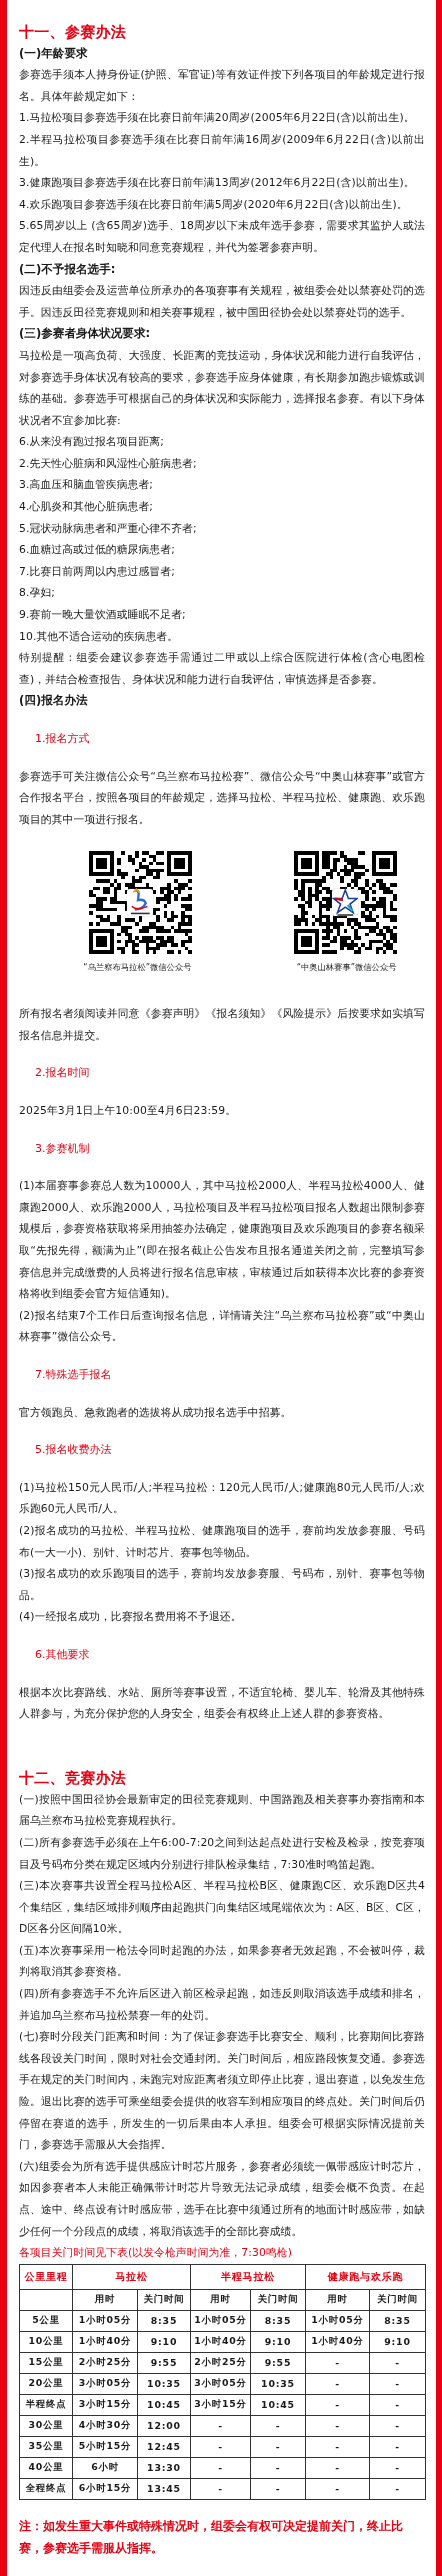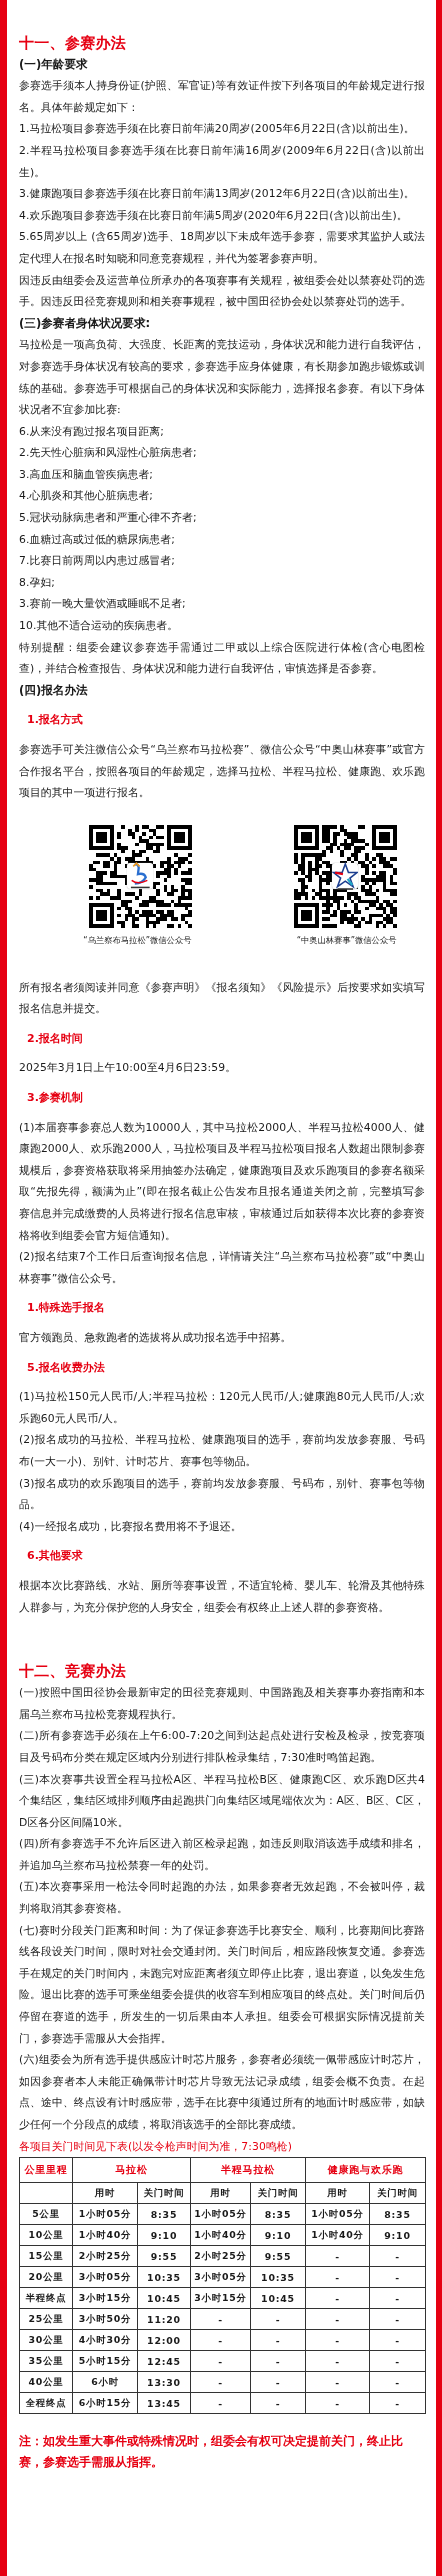--- a/index.html
+++ b/index.html
@@ -11,31 +11,31 @@
     overflow: hidden;
     font-family: "DejaVu Sans", "Liberation Sans", sans-serif;
     color: #1a1a1a;
   }
   .frame-left, .frame-right {
     position: absolute; top: 0; bottom: 0; width: 6.6px; background: #e60012;
   }
   .frame-left { left: 0; }
   .frame-right { right: 0; }
   .content {
-    position: absolute; left: 19px; top: 15px; width: 406px;
+    position: absolute; left: 19px; top: 4px; width: 406px;
   }
   .sec-title {
     color: #e60012; font-weight: bold; font-size: 15px; line-height: 22px;
     margin: 0; letter-spacing: 0.3px;
   }
   .sub-title {
     font-weight: bold; font-size: 11.6px; line-height: 21.6px; margin: 0; color: #1a1a1a;
   }
   .red-sub {
-    color: #e60012; font-size: 11px; line-height: 21.6px; margin: 8px; font-weight: bold;
+    color: #e60012; font-size: 11px; line-height: 21.6px; margin: 16px; font-weight: normal;
   }
   p.body {
     font-size: 10.8px; line-height: 21.6px; margin: 0; text-align: justify; letter-spacing: 0.1px;
   }
   .red-text { color: #e60012; }
   .red-bold { color: #e60012; font-weight: bold; font-size: 12px; line-height: 21.6px; margin: 0; }
 
   .qr-row {
     display: flex; justify-content: center; gap: 61px; margin-top: 21px;
   }
@@ -75,34 +75,35 @@
   <h2 class="sub-title">(一)年龄要求</h2>
   <p class="body">参赛选手须本人持身份证(护照、军官证)等有效证件按下列各项目的年龄规定进行报名。具体年龄规定如下：</p>
   <div id="age-items">
       <p class="body">1.马拉松项目参赛选手须在比赛日前年满20周岁(2005年6月22日(含)以前出生)。</p>
       <p class="body">2.半程马拉松项目参赛选手须在比赛日前年满16周岁(2009年6月22日(含)以前出生)。</p>
       <p class="body">3.健康跑项目参赛选手须在比赛日前年满13周岁(2012年6月22日(含)以前出生)。</p>
       <p class="body">4.欢乐跑项目参赛选手须在比赛日前年满5周岁(2020年6月22日(含)以前出生)。</p>
       <p class="body">5.65周岁以上 (含65周岁)选手、18周岁以下未成年选手参赛，需要求其监护人或法定代理人在报名时知晓和同意竞赛规程，并代为签署参赛声明。</p>
     </div>
 
+  <h2 class="sub-title">(二)不予报名选手:</h2>
   <p class="body">因违反由组委会及运营单位所承办的各项赛事有关规程，被组委会处以禁赛处罚的选手。因违反田径竞赛规则和相关赛事规程，被中国田径协会处以禁赛处罚的选手。</p>
 
   <h2 class="sub-title">(三)参赛者身体状况要求:</h2>
   <p class="body">马拉松是一项高负荷、大强度、长距离的竞技运动，身体状况和能力进行自我评估，对参赛选手身体状况有较高的要求，参赛选手应身体健康，有长期参加跑步锻炼或训练的基础。参赛选手可根据自己的身体状况和实际能力，选择报名参赛。有以下身体状况者不宜参加比赛:</p>
   <div id="health-items">
       <p class="body">6.从来没有跑过报名项目距离;</p>
       <p class="body">2.先天性心脏病和风湿性心脏病患者;</p>
       <p class="body">3.高血压和脑血管疾病患者;</p>
       <p class="body">4.心肌炎和其他心脏病患者;</p>
       <p class="body">5.冠状动脉病患者和严重心律不齐者;</p>
       <p class="body">6.血糖过高或过低的糖尿病患者;</p>
       <p class="body">7.比赛日前两周以内患过感冒者;</p>
       <p class="body">8.孕妇;</p>
-      <p class="body">3.赛前一晚大量饮酒或睡眠不足者;</p>
+      <p class="body">9.赛前一晚大量饮酒或睡眠不足者;</p>
       <p class="body">10.其他不适合运动的疾病患者。</p>
     </div>
   <p class="body">特别提醒：组委会建议参赛选手需通过二甲或以上综合医院进行体检(含心电图检查)，并结合检查报告、身体状况和能力进行自我评估，审慎选择是否参赛。</p>
 
   <h2 class="sub-title">(四)报名办法</h2>
   <h3 class="red-sub">1.报名方式</h3>
   <p class="body">参赛选手可关注微信公众号“乌兰察布马拉松赛”、微信公众号“中奥山林赛事”或官方合作报名平台，按照各项目的年龄规定，选择马拉松、半程马拉松、健康跑、欢乐跑项目的其中一项进行报名。</p>
 
   <div class="qr-row">
     <div class="qr-block">
@@ -776,40 +777,40 @@
   <div style="height:29px"></div>
   <p class="body">所有报名者须阅读并同意《参赛声明》《报名须知》《风险提示》后按要求如实填写报名信息并提交。</p>
 
   <h3 class="red-sub">2.报名时间</h3>
   <p class="body">2025年3月1日上午10:00至4月6日23:59。</p>
 
   <h3 class="red-sub">3.参赛机制</h3>
   <p class="body">(1)本届赛事参赛总人数为10000人，其中马拉松2000人、半程马拉松4000人、健康跑2000人、欢乐跑2000人，马拉松项目及半程马拉松项目报名人数超出限制参赛规模后，参赛资格获取将采用抽签办法确定，健康跑项目及欢乐跑项目的参赛名额采取“先报先得，额满为止”(即在报名截止公告发布且报名通道关闭之前，完整填写参赛信息并完成缴费的人员将进行报名信息审核，审核通过后如获得本次比赛的参赛资格将收到组委会官方短信通知)。</p>
   <p class="body">(2)报名结束7个工作日后查询报名信息，详情请关注“乌兰察布马拉松赛”或“中奥山林赛事”微信公众号。</p>
 
-  <h3 class="red-sub">1.特殊选手报名</h3>
+  <h3 class="red-sub">7.特殊选手报名</h3>
   <p class="body">官方领跑员、急救跑者的选拔将从成功报名选手中招募。</p>
 
   <h3 class="red-sub">5.报名收费办法</h3>
   <p class="body">(1)马拉松150元人民币/人;半程马拉松：120元人民币/人;健康跑80元人民币/人;欢乐跑60元人民币/人。</p>
   <p class="body">(2)报名成功的马拉松、半程马拉松、健康跑项目的选手，赛前均发放参赛服、号码布(一大一小)、别针、计时芯片、赛事包等物品。</p>
   <p class="body">(3)报名成功的欢乐跑项目的选手，赛前均发放参赛服、号码布，别针、赛事包等物品。</p>
   <p class="body">(4)一经报名成功，比赛报名费用将不予退还。</p>
 
   <h3 class="red-sub">6.其他要求</h3>
   <p class="body">根据本次比赛路线、水站、厕所等赛事设置，不适宜轮椅、婴儿车、轮滑及其他特殊人群参与，为充分保护您的人身安全，组委会有权终止上述人群的参赛资格。</p>
 
   <div style="height:42px"></div>
   <h1 class="sec-title">十二、竞赛办法</h1>
   <div id="s12-items">
       <p class="body">(一)按照中国田径协会最新审定的田径竞赛规则、中国路跑及相关赛事办赛指南和本届乌兰察布马拉松竞赛规程执行。</p>
       <p class="body">(二)所有参赛选手必须在上午6:00-7:20之间到达起点处进行安检及检录，按竞赛项目及号码布分类在规定区域内分别进行排队检录集结，7:30准时鸣笛起跑。</p>
       <p class="body">(三)本次赛事共设置全程马拉松A区、半程马拉松B区、健康跑C区、欢乐跑D区共4个集结区，集结区域排列顺序由起跑拱门向集结区域尾端依次为：A区、B区、C区，D区各分区间隔10米。</p>
+      <p class="body">(五)本次赛事采用一枪法令同时起跑的办法，如果参赛者无效起跑，不会被叫停，裁判将取消其参赛资格。</p>
       <p class="body">(四)所有参赛选手不允许后区进入前区检录起跑，如违反则取消该选手成绩和排名，并追加乌兰察布马拉松禁赛一年的处罚。</p>
-      <p class="body">(五)本次赛事采用一枪法令同时起跑的办法，如果参赛者无效起跑，不会被叫停，裁判将取消其参赛资格。</p>
       <p class="body">(七)赛时分段关门距离和时间：为了保证参赛选手比赛安全、顺利，比赛期间比赛路线各段设关门时间，限时对社会交通封闭。关门时间后，相应路段恢复交通。参赛选手在规定的关门时间内，未跑完对应距离者须立即停止比赛，退出赛道，以免发生危险。退出比赛的选手可乘坐组委会提供的收容车到相应项目的终点处。关门时间后仍停留在赛道的选手，所发生的一切后果由本人承担。组委会可根据实际情况提前关门，参赛选手需服从大会指挥。</p>
       <p class="body">(六)组委会为所有选手提供感应计时芯片服务，参赛者必须统一佩带感应计时芯片，如因参赛者本人未能正确佩带计时芯片导致无法记录成绩，组委会概不负责。在起点、途中、终点设有计时感应带，选手在比赛中须通过所有的地面计时感应带，如缺少任何一个分段点的成绩，将取消该选手的全部比赛成绩。</p>
     </div>
   <p class="body red-text">各项目关门时间见下表(以发令枪声时间为准，7:30鸣枪)</p>
 
   <table class="cutoff">
     <colgroup>
       <col style="width:53px">
         <col style="width:65px">
         <col style="width:53px">
@@ -875,29 +876,20 @@
         <tr>
           <td>半程终点</td>
           <td>3小时15分</td>
           <td>10:45</td>
           <td>3小时15分</td>
           <td>10:45</td>
           <td>-</td>
           <td>-</td>
         </tr>
         <tr>
-          <td>25公里</td>
-          <td>3小时50分</td>
-          <td>11:20</td>
-          <td>-</td>
-          <td>-</td>
-          <td>-</td>
-          <td>-</td>
-        </tr>
-        <tr>
           <td>30公里</td>
           <td>4小时30分</td>
           <td>12:00</td>
           <td>-</td>
           <td>-</td>
           <td>-</td>
           <td>-</td>
         </tr>
         <tr>
           <td>35公里</td>

